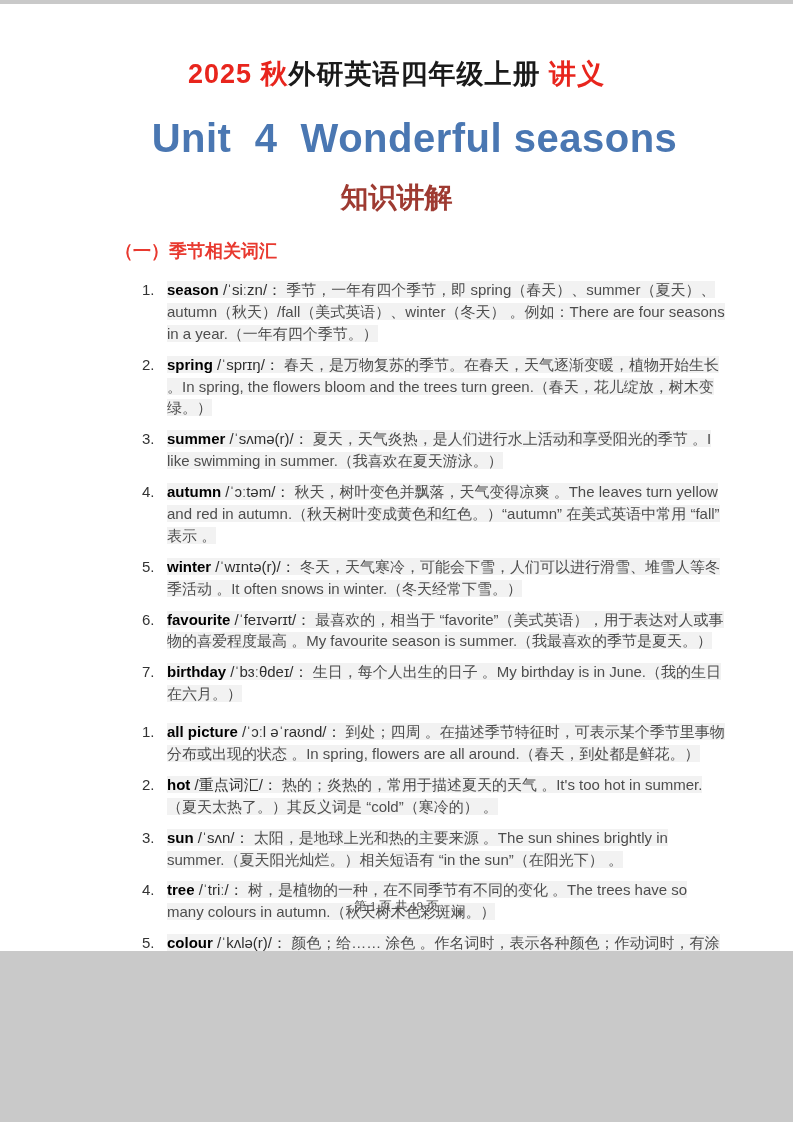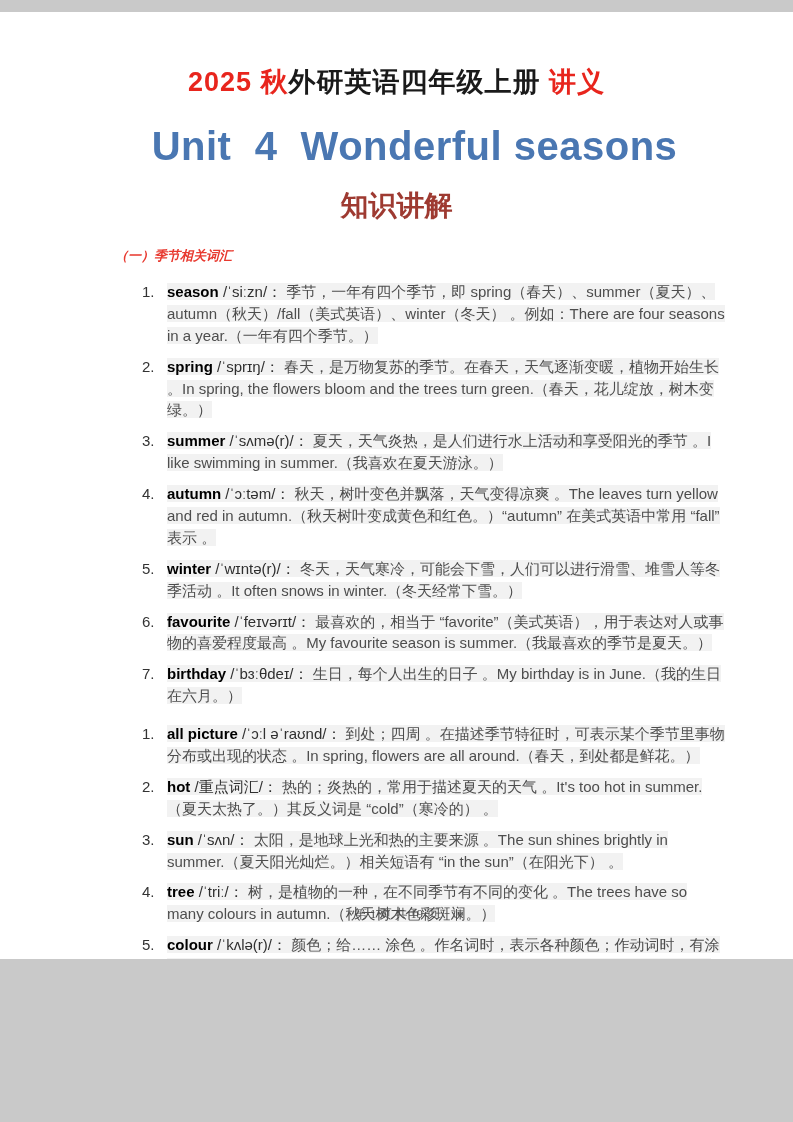--- a/index.html
+++ b/index.html
@@ -1,19 +1,19 @@
 <!DOCTYPE html>
 <html><head>
 <meta charset="utf-8">
 <style>
   html,body{margin:0;padding:0;background:#c9c9c9;}
   .page{
     position:relative;
     width:793px;height:947px;
-    margin:12px auto;
+    margin:4px auto;
     background:#ffffff;
     font-family:"Liberation Sans", sans-serif;
     color:#333;
     overflow:hidden;
     box-sizing:border-box;
   }
   .doc-title{
     margin:0;
     padding-top:52px;
     text-align:center;
@@ -46,24 +46,23 @@
     margin:26px 0 0 72px;
     font-size:27px;
     font-weight:bold;
     color:#c84a3c;
     font-family:"DejaVu Serif", serif;
     white-space:pre-wrap;
     letter-spacing:2px;
   }
   .subsec-heading{
     margin:22px 0 0 115px;
-    font-size:13px;
+    font-size:18px;
     font-weight:bold;
     color:#e8392f;
-    font-style:italic;
   }
   .vlist{
     margin-top:16px;
     padding-left:142px;
     padding-right:66px;
   }
   .item{
     display:flex;
     margin-bottom:9px;
     font-size:15px;

